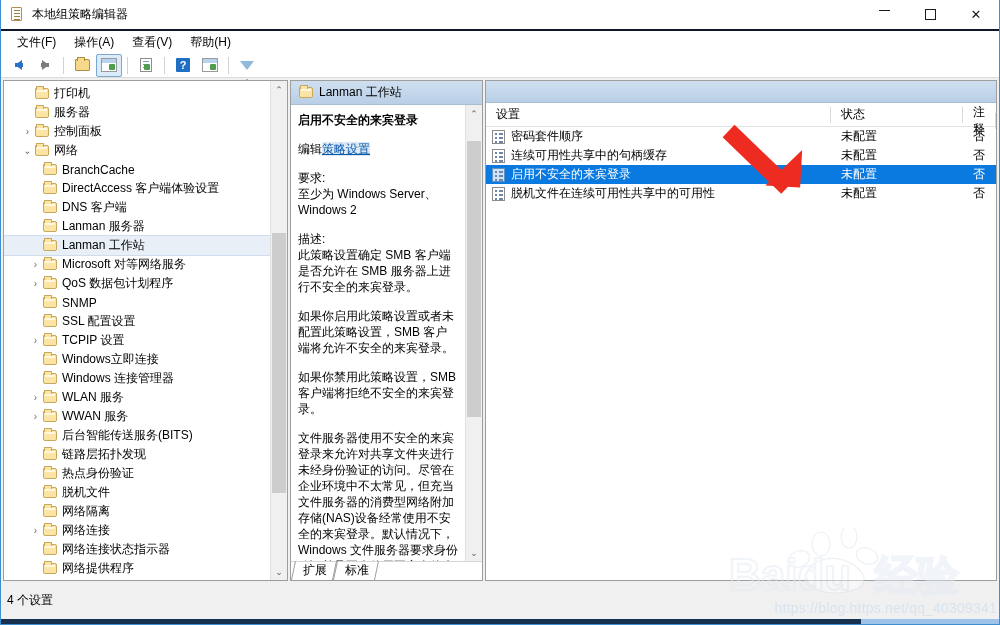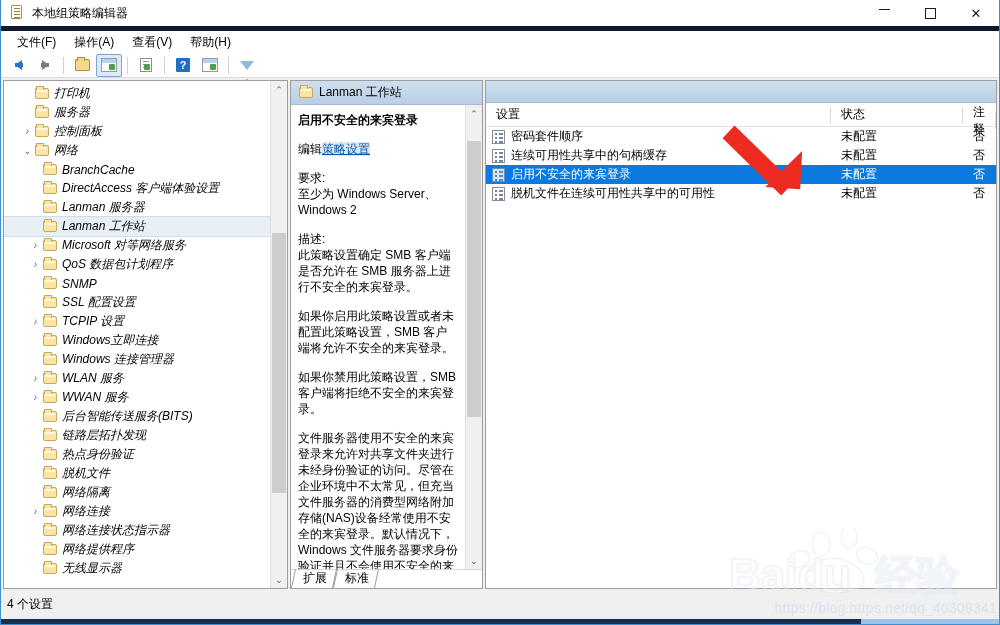--- a/index.html
+++ b/index.html
@@ -10,21 +10,21 @@
     font-size:12px; color:#000; background:#f0f0f0;
   }
   .window {
     position:absolute; left:0; top:0; width:1000px; height:625px;
     background:#f0f0f0; border:1px solid #3f8fd0; border-top:none;
     display:flex; flex-direction:column;
   }
   
   .titlebar {
     height:31px; background:#ffffff; display:flex; align-items:center;
-    border-bottom:5px solid #0f172a; flex:none;
+    border-bottom:2px solid #0f172a; flex:none;
   }
   .title-icon { width:16px; height:16px; margin-left:8px; margin-right:7px; position:relative; flex:none; }
   .doc-glyph {
     width:11px; height:14px; background:#fdfdfa; border:1px solid #b09050;
     border-radius:1px; position:relative; margin-left:2px;
   }
   .doc-glyph:before {
     content:""; position:absolute; left:2px; top:2px; width:6px; height:1px;
     background:#9a8246; box-shadow:0 3px 0 #9a8246, 0 6px 0 #9a8246, 0 9px 0 #9a8246;
   }
@@ -61,21 +61,21 @@
   .ic-page { width:12px; height:14px; background:#fff; border:1px solid #8d8d8d; position:relative; }
   .ic-page:before { content:""; position:absolute; left:2px; top:2px; width:6px; height:1px; background:#7b9bc0; box-shadow:0 3px 0 #7b9bc0, 0 6px 0 #7b9bc0; }
   .ic-q { width:14px; height:14px; background:#1f6fc4; color:#fff; font-size:11px; font-weight:bold; display:flex; align-items:center; justify-content:center; border-radius:1px; }
   .ic-funnel { width:0; height:0; border-left:7px solid transparent; border-right:7px solid transparent; border-top:9px solid #8fb9dd; position:relative; }
   .ic-funnel:after { content:""; position:absolute; left:-1px; top:9px; width:2px; height:4px; background:#8fb9dd; }
   .green-dot { position:absolute; right:1px; bottom:1px; width:6px; height:6px; background:#4f9d4f; border-radius:1px; }
   
   .panes { flex:1; display:flex; padding:2px 2px 0 2px; min-height:0; }
   .pane { background:#fff; border:1px solid #9d9d9d; display:flex; flex-direction:column; min-height:0; }
   .tree-pane { width:285px; flex:none; position:relative; }
-  .tree-scroll { flex:1; overflow:hidden; display:flex; min-height:0;font-style:italic; }
+  .tree-scroll { flex:1; overflow:hidden; display:flex; min-height:0; }
   .tree-list { flex:1; padding-top:3px; }
   .trow { height:19px; display:flex; align-items:center; font-size:12px; white-space:nowrap; }
   .trow .exp { width:15px; text-align:center; color:#6e6e6e; font-size:10px; flex:none; }
   .fld {
     width:14px; height:11px; flex:none; margin-right:5px; position:relative;
     background:#fbe4a4; border:1px solid #c8a85c; border-radius:0 2px 2px 2px;
   }
   .fld:before { content:""; position:absolute; left:0px; top:-3px; width:6px; height:3px; background:#fbe4a4; border:1px solid #c8a85c; border-bottom:none; border-radius:1px 1px 0 0; }
   .fld:after { content:""; position:absolute; left:1px; top:1px; right:1px; height:2px; background:#fff7e0; }
   .trow.sel { background:#e8eff7; outline:1px solid #cfdded; }
@@ -127,21 +127,21 @@
   }
   .polyicon:before {
     content:""; position:absolute; left:2px; top:2px; width:2px; height:2px; background:#6f86a8;
     box-shadow:0 4px 0 #6f86a8, 0 8px 0 #6f86a8, 4px 0 0 #6f86a8, 4px 4px 0 #6f86a8, 4px 8px 0 #6f86a8,
                6px 0 0 #6f86a8, 6px 4px 0 #6f86a8, 6px 8px 0 #6f86a8;
   }
   .lrow.sel .polyicon { background:#cfe3f7; border-color:#5e93c8; }
   
   .red-arrow { position:absolute; left:0; top:0; width:100%; height:100%; pointer-events:none; }
   
-  .statusbar { height:30px; display:flex; align-items:center; padding-left:6px; font-size:12px; background:#f0f0f0; flex:none; }
+  .statusbar { height:38px; display:flex; align-items:center; padding-left:6px; font-size:12px; background:#f0f0f0; flex:none; }
   .botbar { height:5px; background:#1b3a5c; flex:none; display:flex; }
   .botbar .right { flex:1; background:#9fc3e8; }
   .botbar .left { width:860px; background:#16304d; }
   
   .wm { position:absolute; right:6px; bottom:22px; width:268px; height:74px; pointer-events:none; opacity:.5; }
   .wm-url {
     position:absolute; right:2px; bottom:8px; font-size:14px; color:#d8e3ee;
     font-family:"Liberation Sans",sans-serif; letter-spacing:.2px; white-space:nowrap;
   }
 </style>
@@ -245,20 +245,26 @@
               <div style="width: 24px; flex: 0 0 auto;"></div>
               <div class="exp"></div>
               <div class="fld"></div>
               <span>BranchCache</span>
             </div>
             <div class="trow">
               <div style="width: 24px; flex: 0 0 auto;"></div>
               <div class="exp"></div>
               <div class="fld"></div>
               <span>DirectAccess 客户端体验设置</span>
+            </div>
+            <div class="trow">
+              <div style="width: 24px; flex: 0 0 auto;"></div>
+              <div class="exp"></div>
+              <div class="fld"></div>
+              <span>DNS 客户端</span>
             </div>
             <div class="trow">
               <div style="width: 24px; flex: 0 0 auto;"></div>
               <div class="exp"></div>
               <div class="fld"></div>
               <span>Lanman 服务器</span>
             </div>
             <div class="trow sel">
               <div style="width: 24px; flex: 0 0 auto;"></div>
               <div class="exp"></div>

